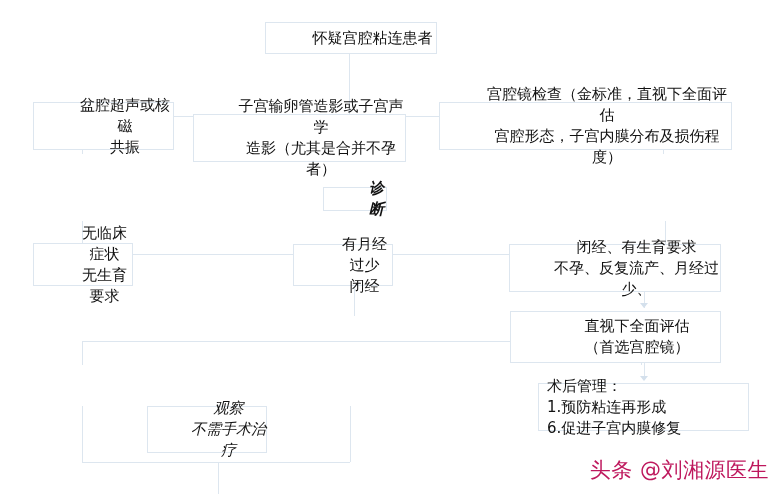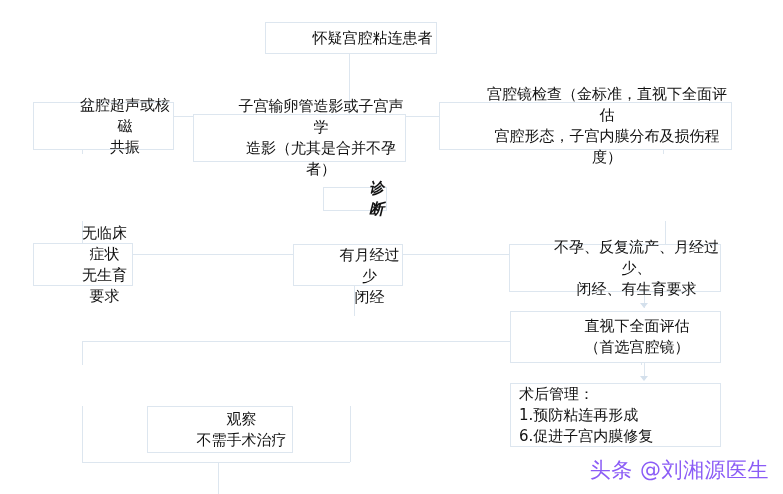--- a/index.html
+++ b/index.html
@@ -8,21 +8,21 @@
   .box { position:absolute; box-sizing:border-box; border:1px solid #dde6ef;
          background:#fff; display:flex; flex-direction:column; align-items:center;
          justify-content:center; text-align:center; font-size:15px; line-height:21px;padding-left:43px; }
   .box.left-align { align-items:flex-start; text-align:left; padding-left:8px; }
   .bold { font-weight:bold; }
   .line { position:absolute; background:#dde6ef; }
   .h { height:1px; }
   .v { width:1px; }
   .arrow { position:absolute; width:0; height:0; border-left:4px solid transparent;
            border-right:4px solid transparent; border-top:5px solid #d4e0ec; }
-  .watermark { position:absolute; right:14px; bottom:10px; font-size:21px; color:#8b5cf6;
+  .watermark { position:absolute; right:14px; bottom:10px; font-size:21px; color:#be185d;
                letter-spacing:0.5px; }
 </style>
 </head>
 <body>
 
 <div class="line v" style="left:349px;top:54px;height:62px;"></div>
 <div class="line h" style="left:82px;top:116px;width:582px;"></div>
 <div class="line v" style="left:82px;top:116px;height:38px;"></div>
 <div class="line v" style="left:663px;top:116px;height:38px;"></div>
 
@@ -63,38 +63,38 @@
 </div>
 
 <div class="box bold" style="left:323px;top:187px;width:64px;height:24px;font-style:italic;">
   <span>诊断</span>
 </div>
 
 <div class="box" style="left:33px;top:243px;width:100px;height:43px;">
   <span>无临床症状</span>
   <span>无生育要求</span>
 </div>
-<div class="box" style="left:293px;top:244px;width:110px;height:42px;justify-content:space-between;">
+<div class="box" style="left:293px;top:244px;width:100px;height:42px;">
   <span>有月经过少</span>
   <span>闭经</span>
 </div>
 <div class="box" style="left:509px;top:244px;width:212px;height:48px;">
+  <span>闭经、有生育要求</span>
   <span>不孕、反复流产、月经过少、</span>
-  <span>闭经、有生育要求</span>
 </div>
 
 <div class="box" style="left:510px;top:311px;width:211px;height:52px;">
   <span>直视下全面评估</span>
   <span>（首选宫腔镜）</span>
 </div>
 
-<div class="box" style="left:147px;top:406px;width:146px;height:47px;">
+<div class="box" style="left:147px;top:406px;width:120px;height:47px;font-style:italic;">
   <span>观察</span>
   <span>不需手术治疗</span>
 </div>
 
-<div class="box left-align" style="left:510px;top:383px;width:211px;height:64px;">
+<div class="box left-align" style="left:538px;top:383px;width:211px;height:48px;">
   <span>术后管理：</span>
   <span>1.预防粘连再形成</span>
   <span>6.促进子宫内膜修复</span>
 </div>
 
 <div class="watermark">头条 @刘湘源医生</div>
 
 </body></html>

